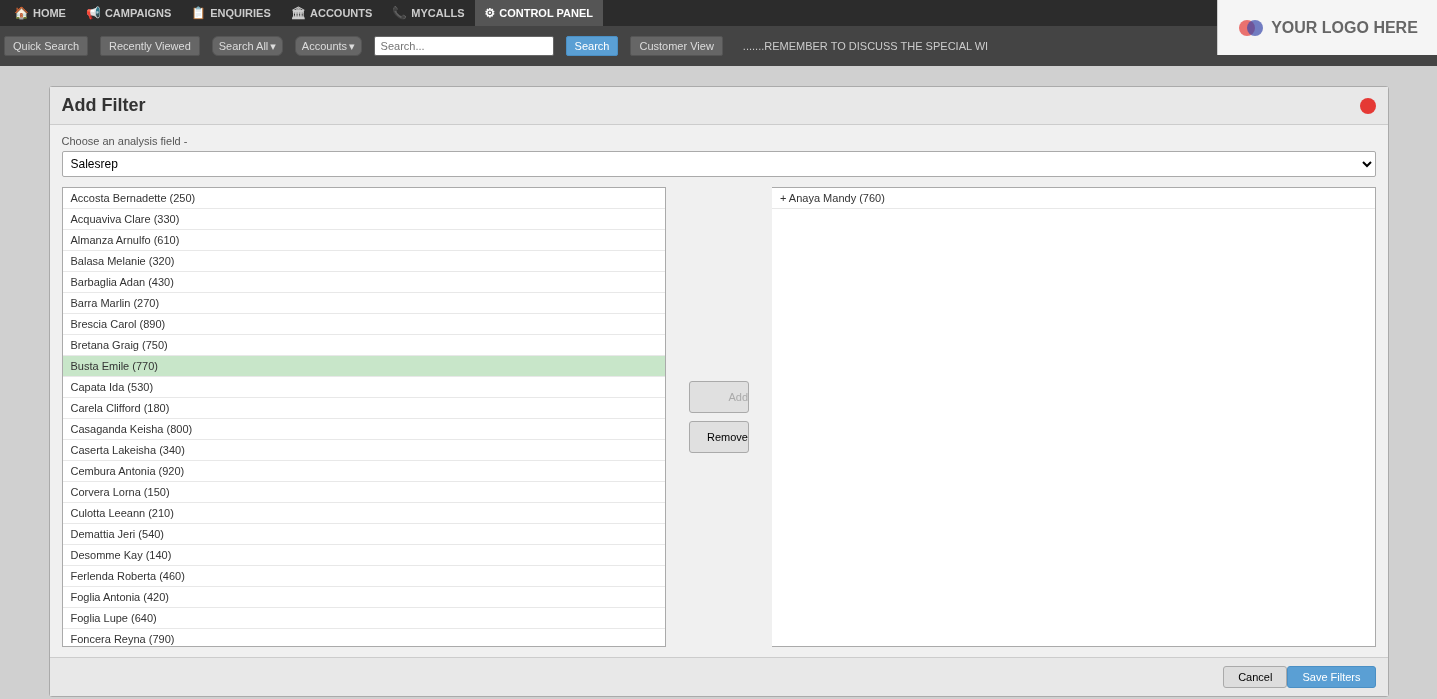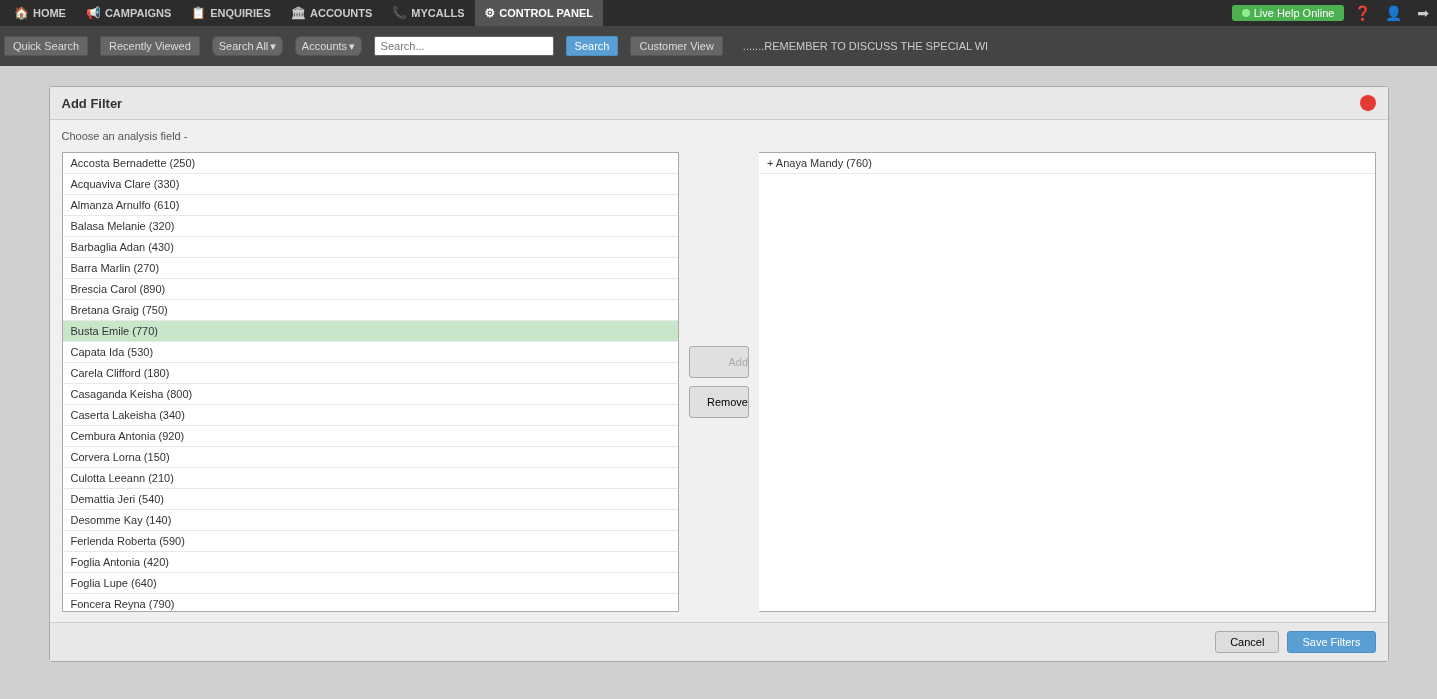--- a/index.html
+++ b/index.html
@@ -160,21 +160,21 @@
     }
     .modal-header {
       display: flex;
       align-items: center;
       justify-content: space-between;
       padding: 8px 12px;
       background: #e8e8e8;
       border-bottom: 1px solid #ccc;
     }
     .modal-title {
-      font-size: 13px;
+      font-size: 18px;
       font-weight: bold;
       color: #333;
     }
     .modal-close-btn {
       width: 16px;
       height: 16px;
       background: #e53935;
       border-radius: 50%;
       cursor: pointer;
     }
@@ -193,21 +193,21 @@
       background: #fff;
       font-size: 12px;
       padding: 0 4px;
       border-radius: 2px;
       cursor: pointer;
     }
 
     
     .list-area {
       display: flex;
-      gap: 0;
+      gap: 13px;
       margin-top: 10px;
     }
     .list-panel {
       flex: 1;
       border: 1px solid #aaa;
       background: #fff;
       overflow-y: auto;
       height: 460px;
     }
     .list-panel-right {
@@ -250,21 +250,20 @@
     }
     .add-remove-btn.disabled {
       color: #aaa;
       cursor: default;
     }
 
     
     .modal-footer {
       display: flex;
       justify-content: flex-end;
-      gap: 8px;
       padding: 8px 12px;
       border-top: 1px solid #ccc;
       background: #e8e8e8;
     }
     .footer-btn {
       padding: 4px 14px;
       font-size: 11px;
       cursor: pointer;
       border-radius: 3px;
       border: 1px solid #aaa;
@@ -343,33 +342,43 @@
     <div class="select-btn">
       <span>Accounts</span>
       <span>▾</span>
     </div>
     <input class="search-input" type="text" placeholder="Search..." style="">
     <button class="search-btn">Search</button>
     <button class="customer-view-btn">Customer View</button>
     <span class="marquee-text">.......REMEMBER TO DISCUSS THE SPECIAL WI</span>
   </div>
 
+  <div class="logo-area">
+    <div class="logo-text">
+      <svg class="logo-icon" viewBox="0 0 28 28">
+        <circle cx="10" cy="14" r="8" fill="#e53935" opacity="0.7"></circle>
+        <circle cx="18" cy="14" r="8" fill="#3949ab" opacity="0.7"></circle>
+      </svg>
+      <span>YOUR LOGO HERE</span>
+    </div>
+  </div>
 </div>
 
 <div class="main-content">
 
   <div class="modal">
 
     <div class="modal-header">
       <span class="modal-title">Add Filter</span>
       <div class="modal-close-btn"></div>
     </div>
 
     <div class="modal-body">
       <div class="field-label">Choose an analysis field -</div>
+      <select class="field-select"><option>Salesrep</option></select>
 
       
       <div class="list-area">
 
         <div class="list-panel" id="left-panel">
             <div class="list-item">Accosta Bernadette (250)</div>
             <div class="list-item">Acquaviva Clare (330)</div>
             <div class="list-item">Almanza Arnulfo (610)</div>
             <div class="list-item">Balasa Melanie (320)</div>
             <div class="list-item">Barbaglia Adan (430)</div>
@@ -379,21 +388,21 @@
             <div class="list-item selected">Busta Emile (770)</div>
             <div class="list-item">Capata Ida (530)</div>
             <div class="list-item">Carela Clifford (180)</div>
             <div class="list-item">Casaganda Keisha (800)</div>
             <div class="list-item">Caserta Lakeisha (340)</div>
             <div class="list-item">Cembura Antonia (920)</div>
             <div class="list-item">Corvera Lorna (150)</div>
             <div class="list-item">Culotta Leeann (210)</div>
             <div class="list-item">Demattia Jeri (540)</div>
             <div class="list-item">Desomme Kay (140)</div>
-            <div class="list-item">Ferlenda Roberta (590)</div>
+            <div class="list-item">Ferlenda Roberta (460)</div>
             <div class="list-item">Foglia Antonia (420)</div>
             <div class="list-item">Foglia Lupe (640)</div>
             <div class="list-item">Foncera Reyna (790)</div>
           </div>
 
         <div class="btn-column">
           <button class="add-remove-btn disabled">Add</button>
           <button class="add-remove-btn">Remove</button>
         </div>
 

